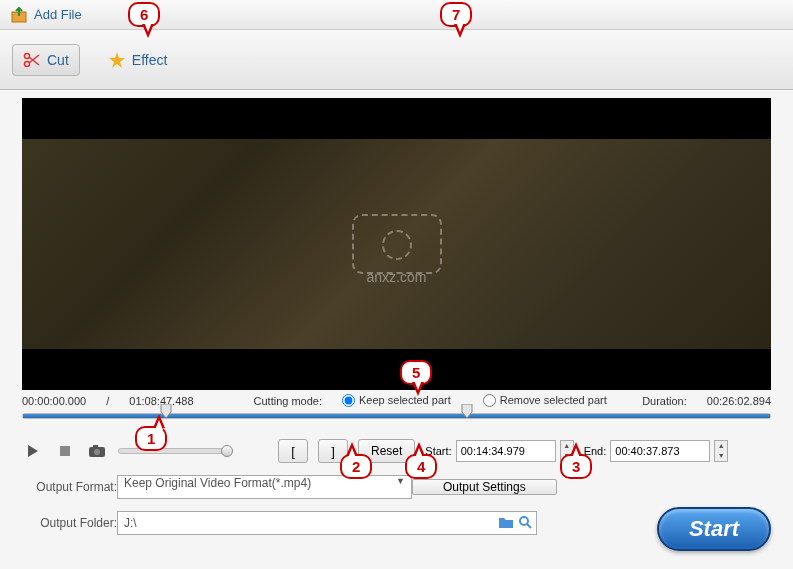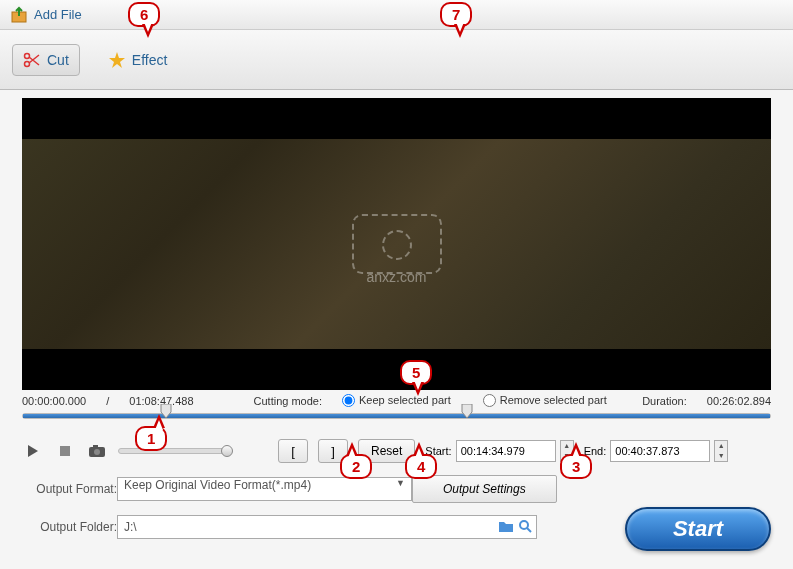--- a/index.html
+++ b/index.html
@@ -49,26 +49,26 @@
 .time-group { display: flex; align-items: center; gap: 4px; font-size: 11px; }
 .time-input { width: 100px; height: 22px; border: 1px solid #aaa; font-size: 11px; padding: 0 4px; background: #fff; }
 .spinner { width: 14px; height: 22px; border: 1px solid #aaa; background: #eee; display: flex; flex-direction: column; }
 .spinner div { flex: 1; font-size: 7px; text-align: center; line-height: 10px; color: #555; }
 
 
 .out-row { display: flex; align-items: center; padding: 6px 22px; font-size: 12px; color: #555; }
 .out-label { width: 95px; text-align: right; }
 .format-select { flex: 0 0 295px; height: 24px; border: 1px solid #aaa; background: #fff; display: flex; padding: 0 6px; font-size: 12px; position: relative; }
 .format-select .arrow { position: absolute; right: 6px; font-size: 9px; color: #555; }
-.out-settings-btn { height: 28px; padding: 0 30px; border: 1px solid #aaa; border-radius: 2px; background: linear-gradient(#fafafa,#e5e5e5); font-size: 12px; font-style: italic; }
+.out-settings-btn { height: 16px; padding: 0 30px; border: 1px solid #aaa; border-radius: 2px; background: linear-gradient(#fafafa,#e5e5e5); font-size: 12px; }
 .folder-input { flex: 0 0 420px; height: 24px; border: 1px solid #aaa; background: #fff; padding: 0 6px; font-size: 12px; display: flex; align-items: center; position: relative; }
 .folder-icons { position: absolute; right: 4px; display: flex; gap: 4px; }
 
 
-.start-btn { position: absolute; right: 22px; bottom: 18px; width: 146px; height: 44px; border-radius: 22px; background: linear-gradient(#5aa8f0,#1b5fb0); border: 2px solid #0d3f7a; color: #fff; font-size: 22px; font-weight: bold; font-style: italic; display: flex; align-items: center; justify-content: center; box-shadow: inset 0 2px 4px rgba(255,255,255,0.4), 0 2px 4px rgba(0,0,0,0.3); }
+.start-btn { position: absolute; right: 22px; bottom: 18px; width: 114px; height: 44px; border-radius: 22px; background: linear-gradient(#5aa8f0,#1b5fb0); border: 2px solid #0d3f7a; color: #fff; font-size: 22px; font-weight: bold; font-style: italic; display: flex; align-items: center; justify-content: center; box-shadow: inset 0 2px 4px rgba(255,255,255,0.4), 0 2px 4px rgba(0,0,0,0.3); }
 
 
 .callout { position: absolute; z-index: 100; }
 .callout-bubble { background: #fff; border: 2px solid #c00; border-radius: 10px; padding: 2px 10px; font-size: 15px; color: #c00; font-weight: bold; position: relative; }
 .callout-tail { position: absolute; width: 0; height: 0; }
 .tail-down { border-left: 6px solid transparent; border-right: 6px solid transparent; border-top: 14px solid #c00; }
 .tail-down::after { content:''; position: absolute; left: -4px; top: -16px; border-left: 4px solid transparent; border-right: 4px solid transparent; border-top: 10px solid #fff; }
 .tail-up { border-left: 6px solid transparent; border-right: 6px solid transparent; border-bottom: 14px solid #c00; }
 .tail-up::after { content:''; position: absolute; left: -4px; top: 6px; border-left: 4px solid transparent; border-right: 4px solid transparent; border-bottom: 10px solid #fff; }
 </style>

